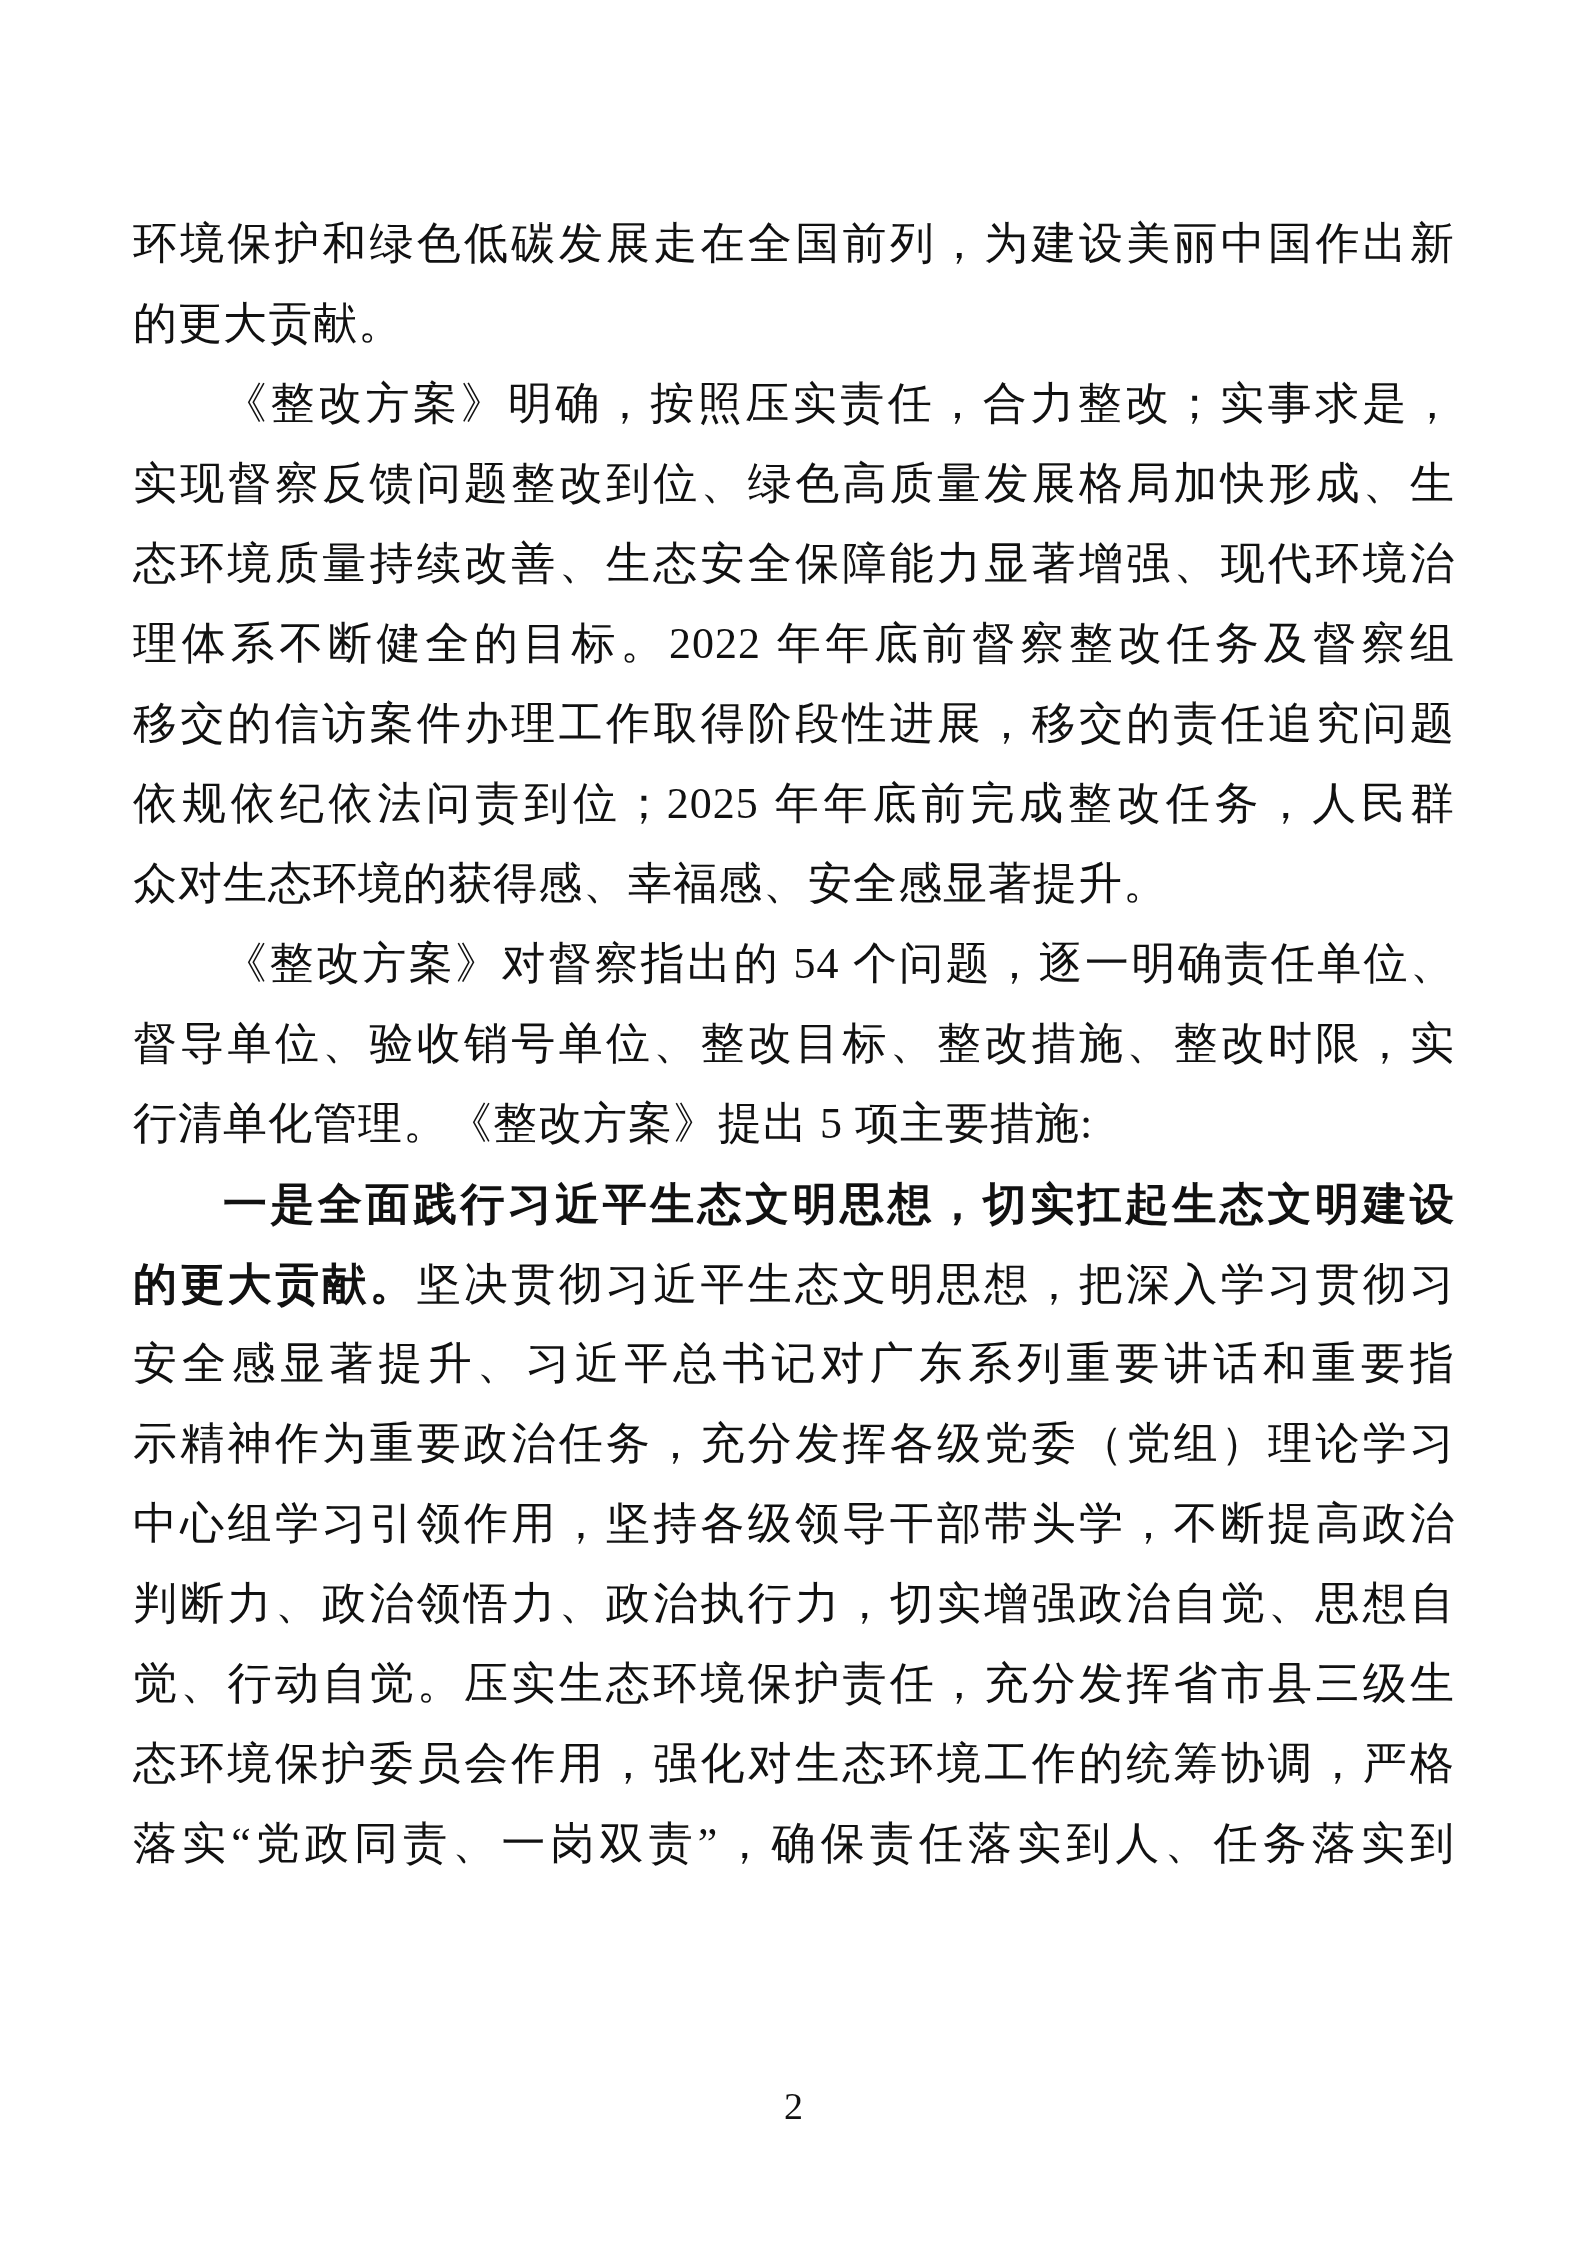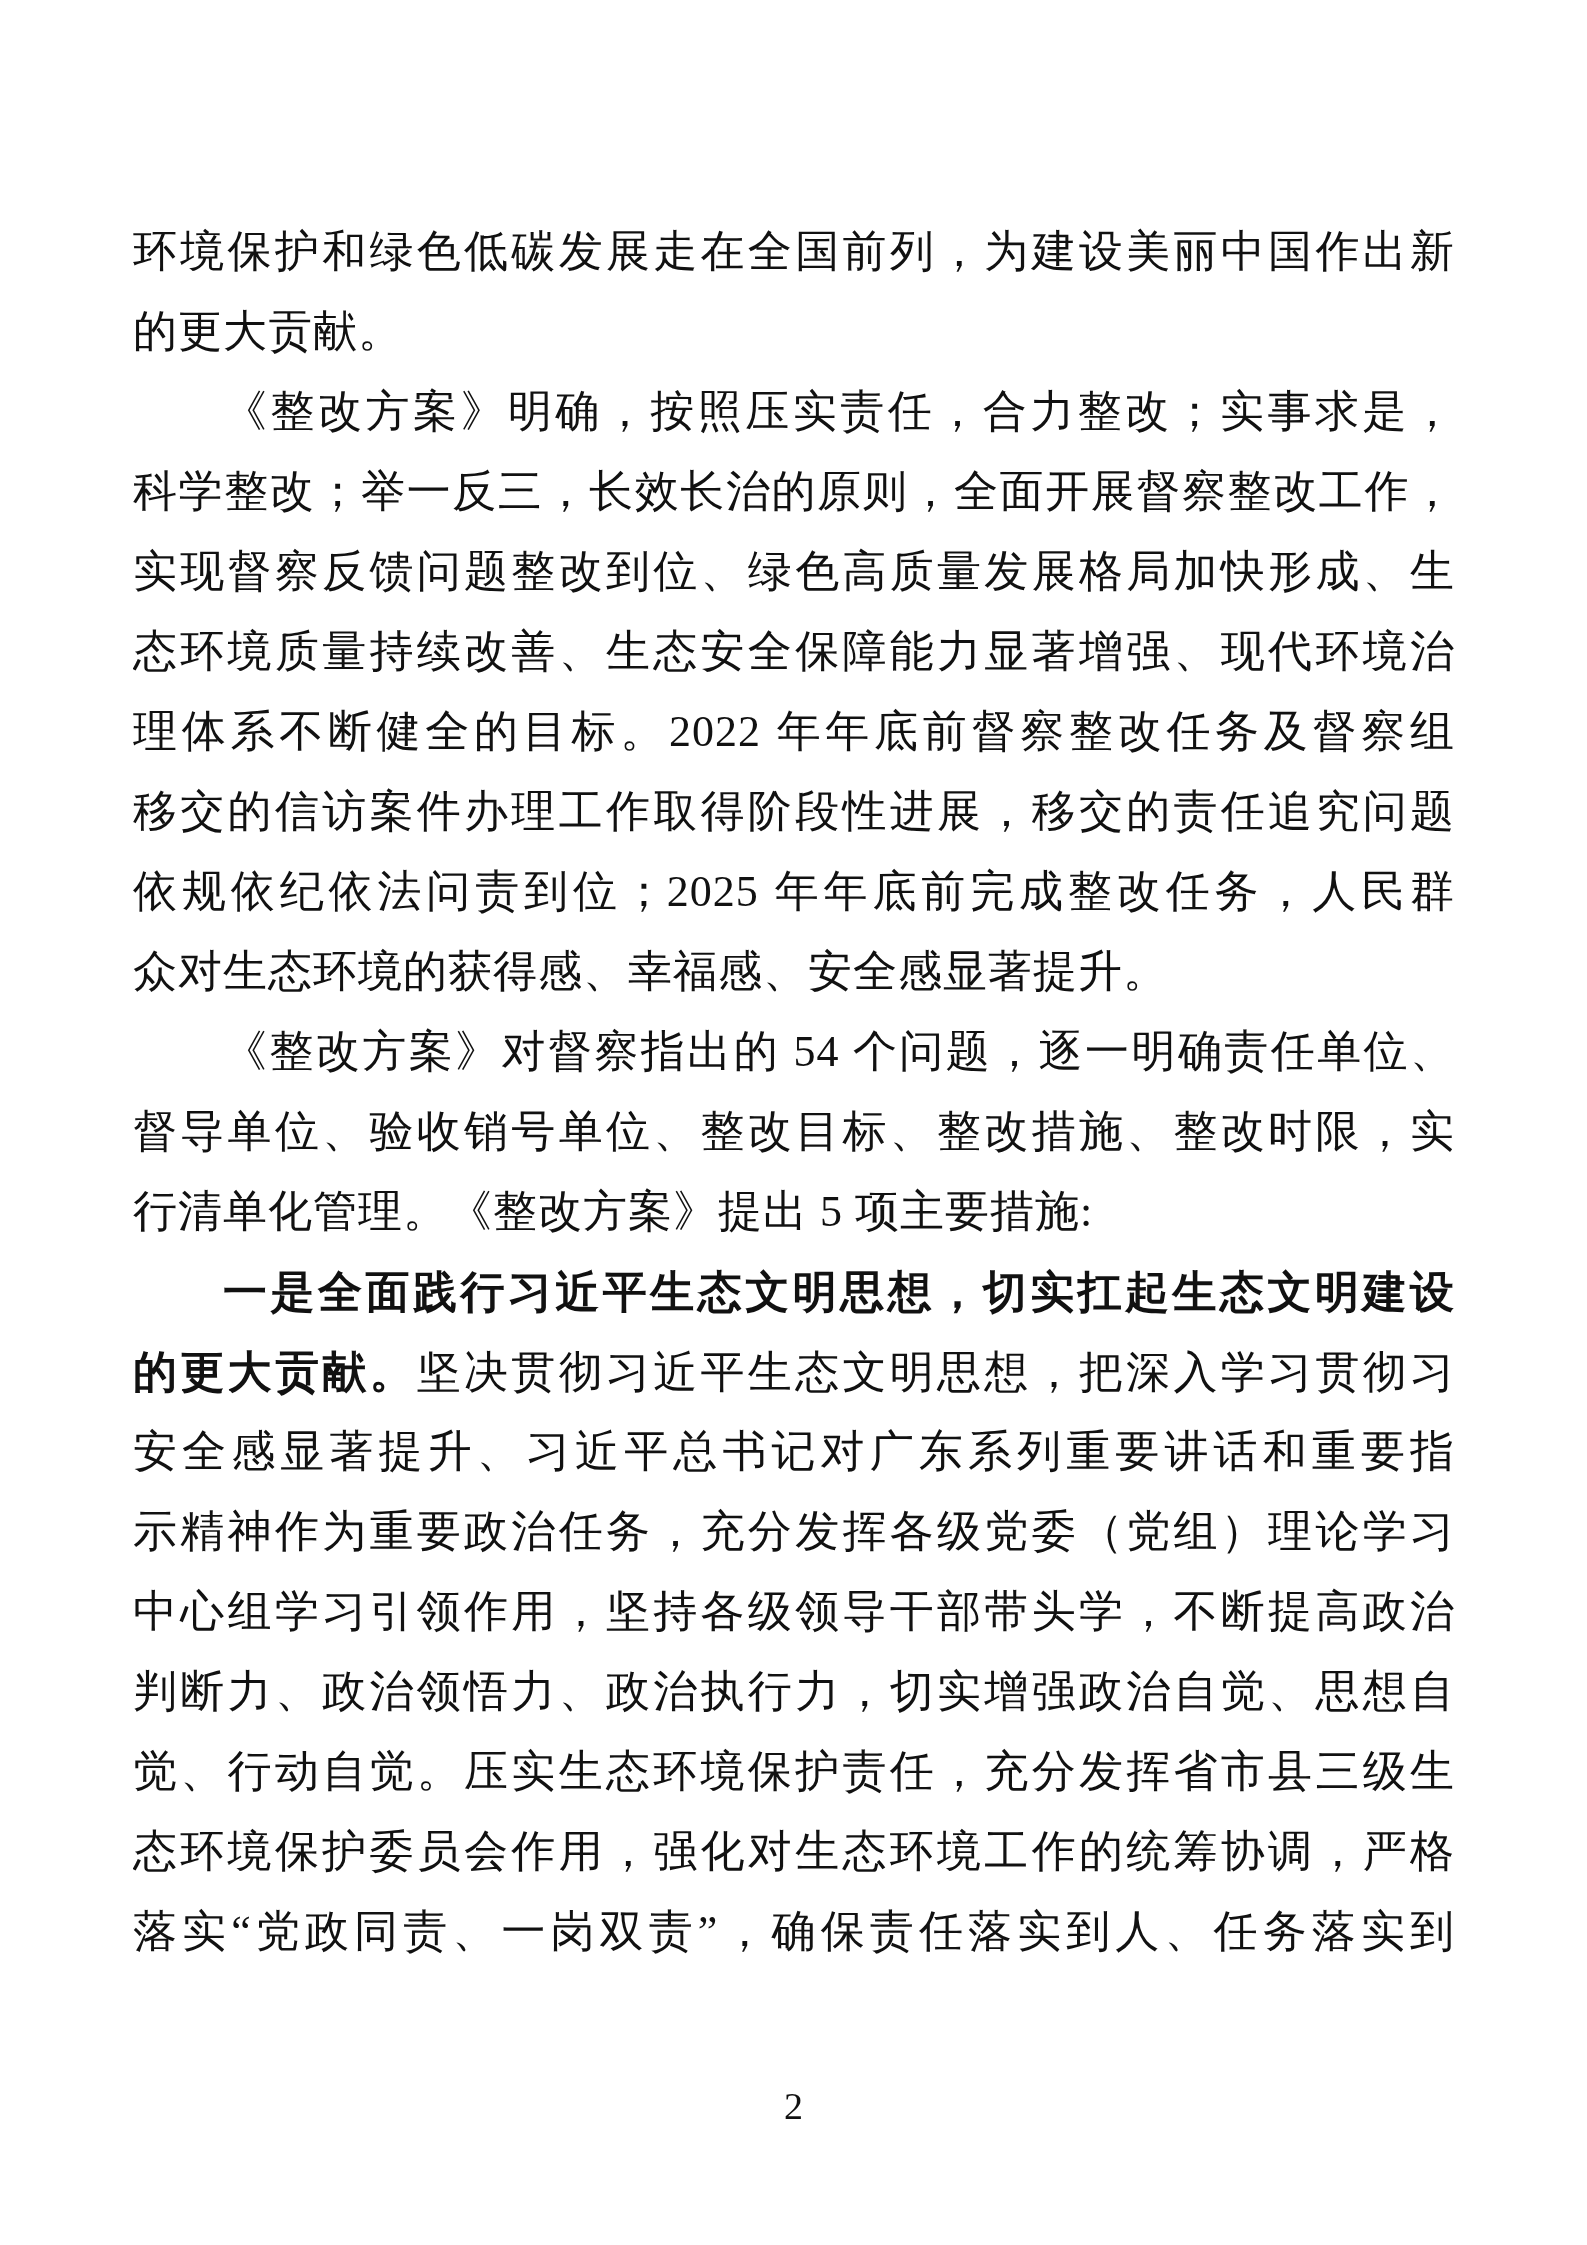--- a/index.html
+++ b/index.html
@@ -16,21 +16,21 @@
     color: #111111;
   }
   .page {
     position: absolute;
     inset: 0;
     background: #ffffff;
   }
   .text-block {
     position: absolute;
     left: 133px;
-    top: 212px;
+    top: 204px;
     width: 1322px;
   }
   .line {
     font-size: 44px;
     line-height: 80px;
     height: 80px;
     letter-spacing: 1px;
     text-align: justify;
     text-align-last: justify;
     text-justify: inter-character;
@@ -66,21 +66,20 @@
   }
 </style>
 </head>
 <body>
 
 <div class="page">
   <div class="text-block">
       <div class="line"><span class="run">环境保护和绿色低碳发展走在全国前列，为建设美丽中国作出新</span></div>
       <div class="line no-fill"><span class="run">的更大贡献。</span></div>
       <div class="line indent"><span class="run">《整改方案》明确，按照压实责任，合力整改；实事求是，</span></div>
-      <div class="line"><span class="run">科学整改；举一反三，长效长治的原则，全面开展督察整改工作，</span></div>
       <div class="line"><span class="run">实现督察反馈问题整改到位、绿色高质量发展格局加快形成、生</span></div>
       <div class="line"><span class="run">态环境质量持续改善、生态安全保障能力显著增强、现代环境治</span></div>
       <div class="line"><span class="run">理体系不断健全的目标。2022 年年底前督察整改任务及督察组</span></div>
       <div class="line"><span class="run">移交的信访案件办理工作取得阶段性进展，移交的责任追究问题</span></div>
       <div class="line"><span class="run">依规依纪依法问责到位；2025 年年底前完成整改任务，人民群</span></div>
       <div class="line no-fill"><span class="run">众对生态环境的获得感、幸福感、安全感显著提升。</span></div>
       <div class="line indent"><span class="run">《整改方案》对督察指出的 54 个问题，逐一明确责任单位、</span></div>
       <div class="line"><span class="run">督导单位、验收销号单位、整改目标、整改措施、整改时限，实</span></div>
       <div class="line no-fill"><span class="run">行清单化管理。《整改方案》提出 5 项主要措施:</span></div>
       <div class="line indent"><span class="run bold">一是全面践行习近平生态文明思想，切实扛起生态文明建设</span></div>

